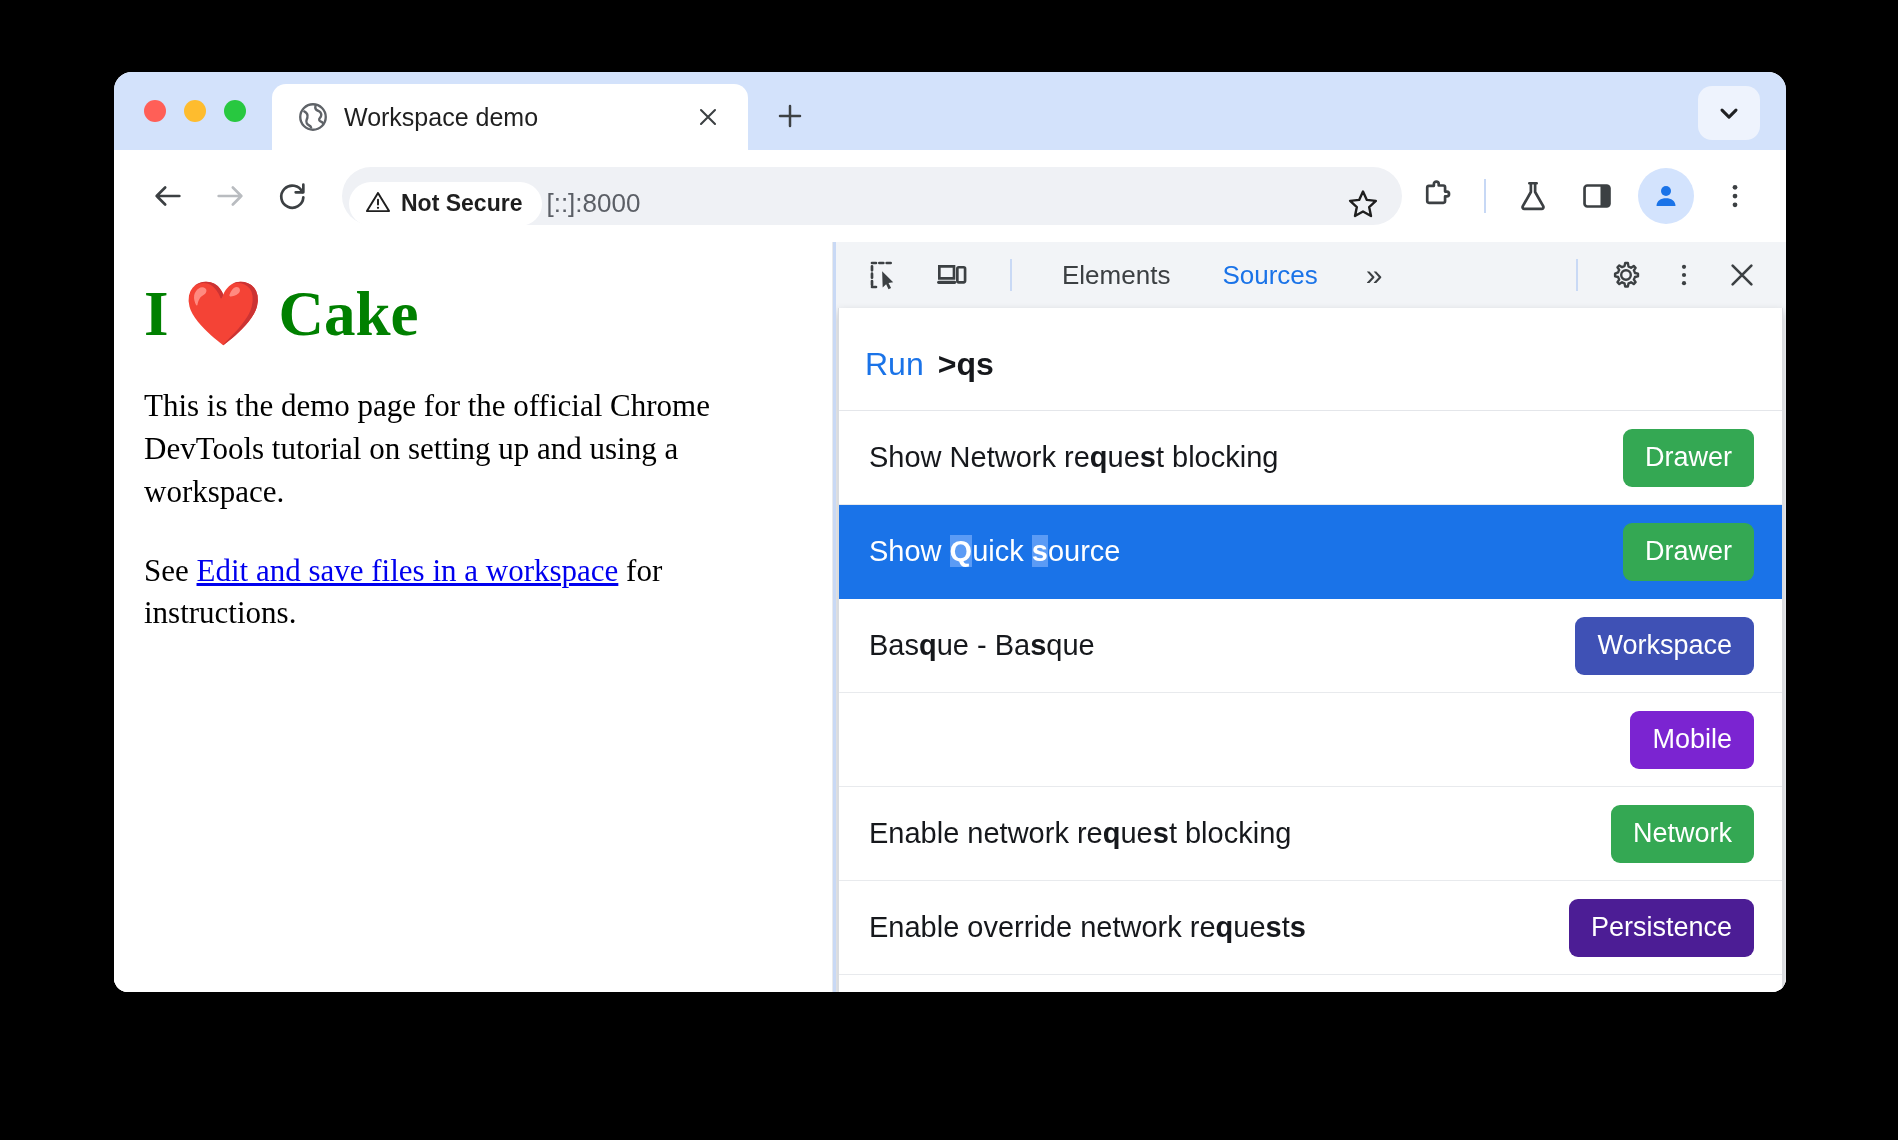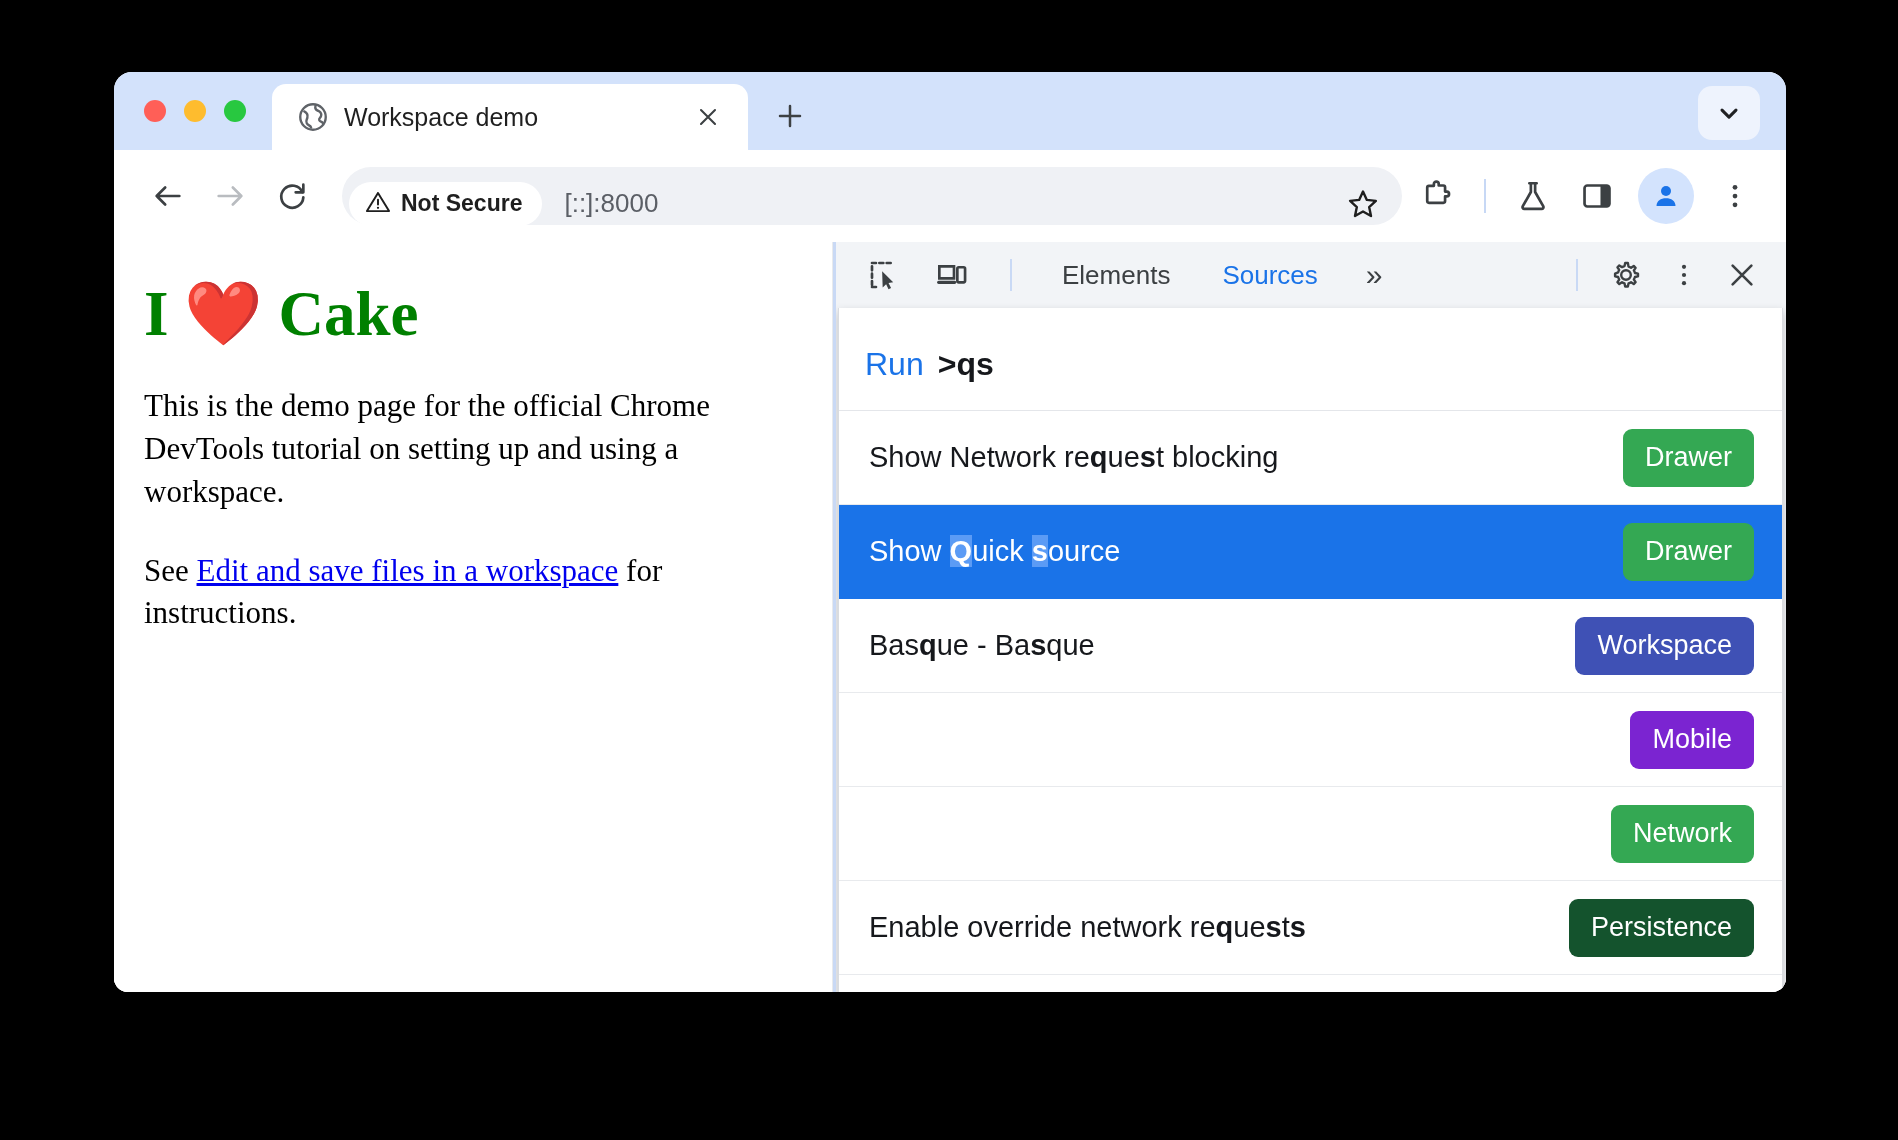--- a/index.html
+++ b/index.html
@@ -138,21 +138,21 @@
     border-radius: 22px;
     flex: none;
   }
   .not-secure-label {
     font-size: 23px;
     font-weight: bold;
     color: #1f1f1f;
     white-space: nowrap;
   }
   .omnibox-url {
-    margin-left: 22px;
+    margin-left: 4px;
     font-size: 26px;
     color: #5b5f66;
     white-space: nowrap;
     overflow: hidden;
   }
   .star-btn {
     width: 58px; height: 52px;
     display: flex; align-items: center; justify-content: center;
     flex: none;
     margin-left: auto;
@@ -571,25 +571,26 @@
                 <div class="palette-tag" style="background: rgb(52, 168, 83);">Drawer</div>
               </div>
               <div class="palette-row">
                 <div class="palette-row-title"><span>Bas</span><b>q</b><span>ue - Ba</span><b>s</b><span>que</span></div>
                 <div class="palette-tag" style="background: rgb(63, 81, 181);">Workspace</div>
               </div>
               <div class="palette-row">
                 <div class="palette-tag" style="background: rgb(123, 36, 209);">Mobile</div>
               </div>
               <div class="palette-row">
+                <div class="palette-row-title"><span>Enable network re</span><b>q</b><span>ue</span><b>s</b><span>t blocking</span></div>
                 <div class="palette-tag" style="background: rgb(52, 168, 83);">Network</div>
               </div>
               <div class="palette-row">
                 <div class="palette-row-title"><span>Enable override network re</span><b>q</b><span>ue</span><b>s</b><span>t</span><b>s</b></div>
-                <div class="palette-tag" style="background: #14532d;">Persistence</div>
+                <div class="palette-tag" style="background: #4c1d95;">Persistence</div>
               </div>
             </div>
       </div>
 
     </div>
   </div>
 </div>
 </div>
 
 </body></html>

